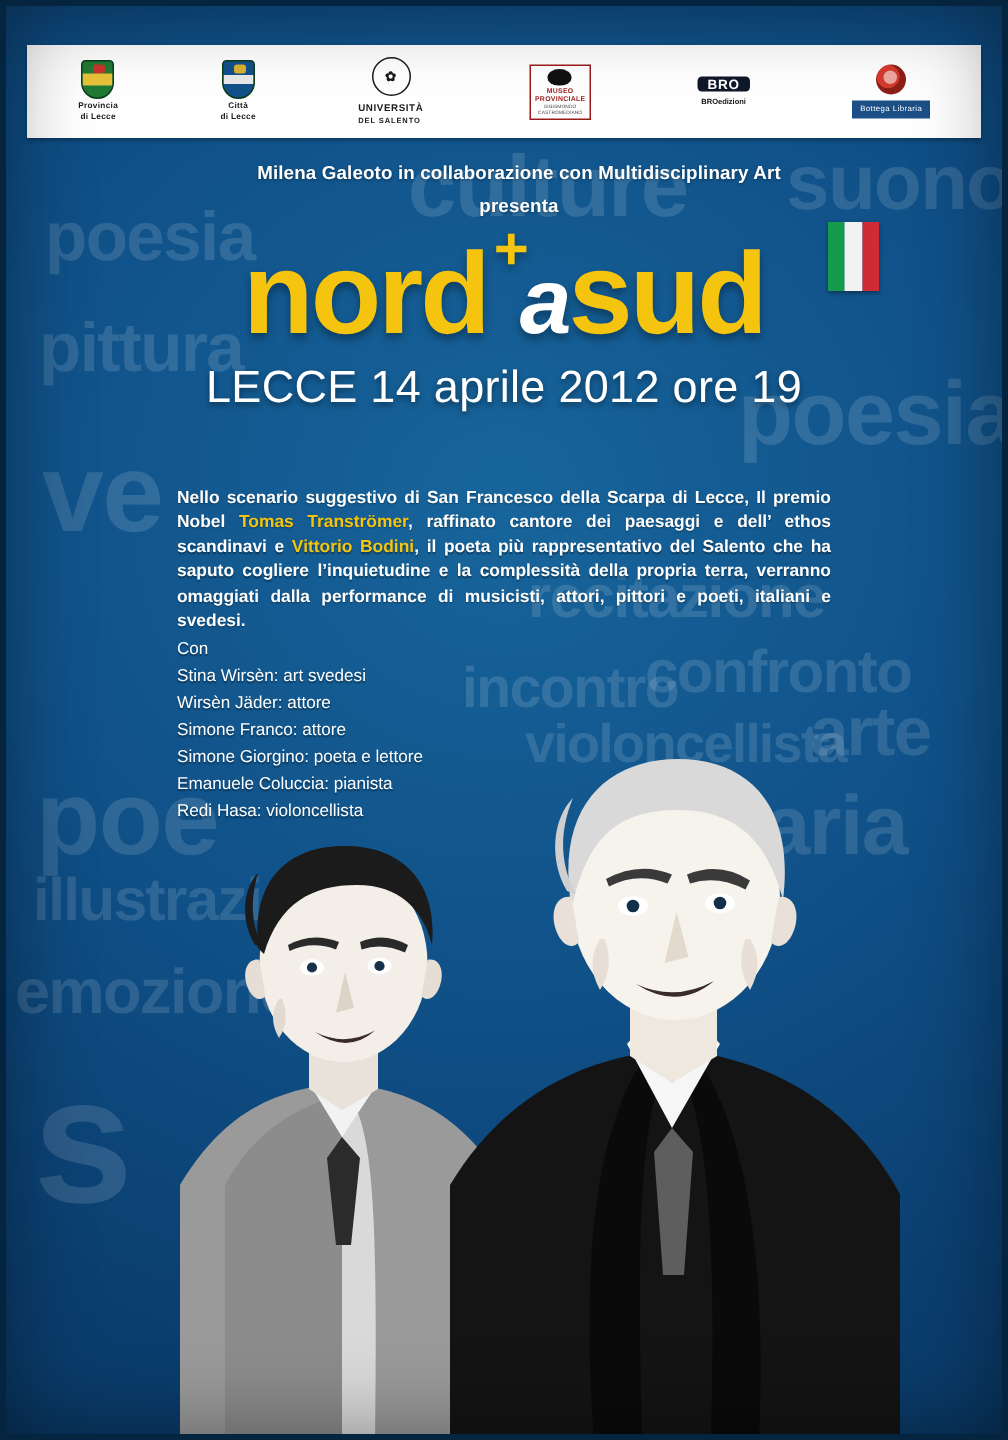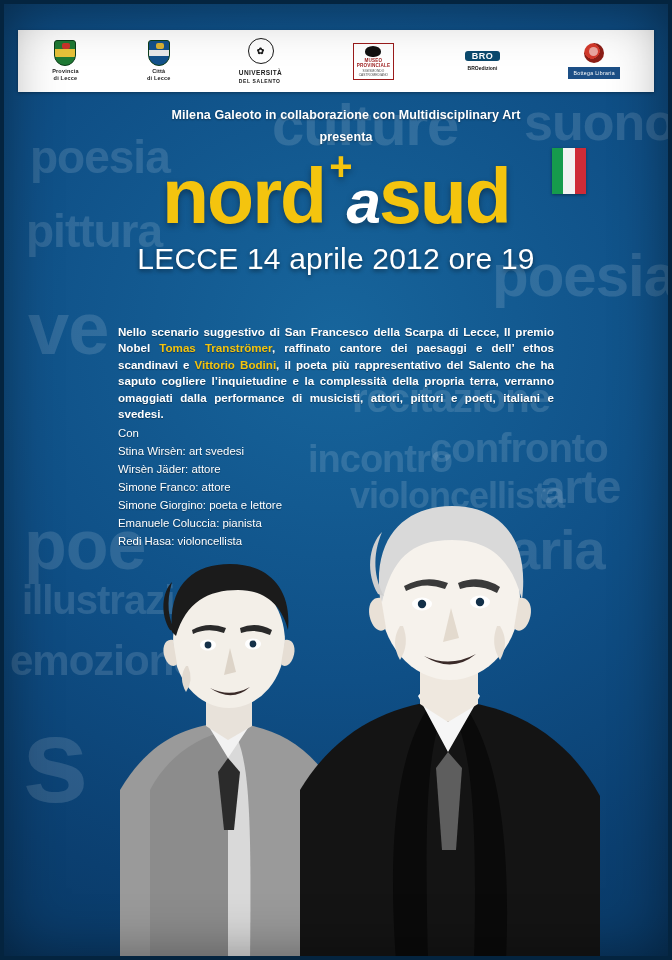--- a/index.html
+++ b/index.html
@@ -52,21 +52,21 @@
   .unisal .txt{font-size:6.5px;line-height:1.35;color:#1a1a1a;font-weight:700;letter-spacing:.4px;}
   .unisal .txt .small{font-size:5px;letter-spacing:.6px;display:block;}
   .museo{width:46px;}
   .museo .box{
     border:1.4px solid #9b1b1b;padding:2px 3px;display:flex;flex-direction:column;align-items:center;gap:1px;
   }
   .museo .blob{width:16px;height:11px;background:#111;border-radius:50% 50% 45% 45%;}
   .museo .l1{font-size:4.6px;color:#9b1b1b;font-weight:700;letter-spacing:.2px;}
   .museo .l2{font-size:3.2px;color:#444;letter-spacing:.1px;}
   .bro .pill{
-    background:#0c4a6e;color:#fff;font-size:9px;font-weight:700;border-radius:3px;padding:0 7px;letter-spacing:.5px;
+    background:#0f172a;color:#fff;font-size:9px;font-weight:700;border-radius:3px;padding:0 7px;letter-spacing:.5px;
   }
   .bro .sub{font-size:5px;color:#111;font-weight:700;margin-top:2px;}
   .bottega{display:flex;align-items:center;gap:4px;}
   .bottega .swirl{
     width:20px;height:20px;border-radius:50%;
     background:radial-gradient(circle at 40% 40%, #d33a2c 0 45%, #8d1f17 46% 100%);
     position:relative;
   }
   .bottega .swirl:before{
     content:"";position:absolute;left:5px;top:4px;width:9px;height:9px;border-radius:50%;

